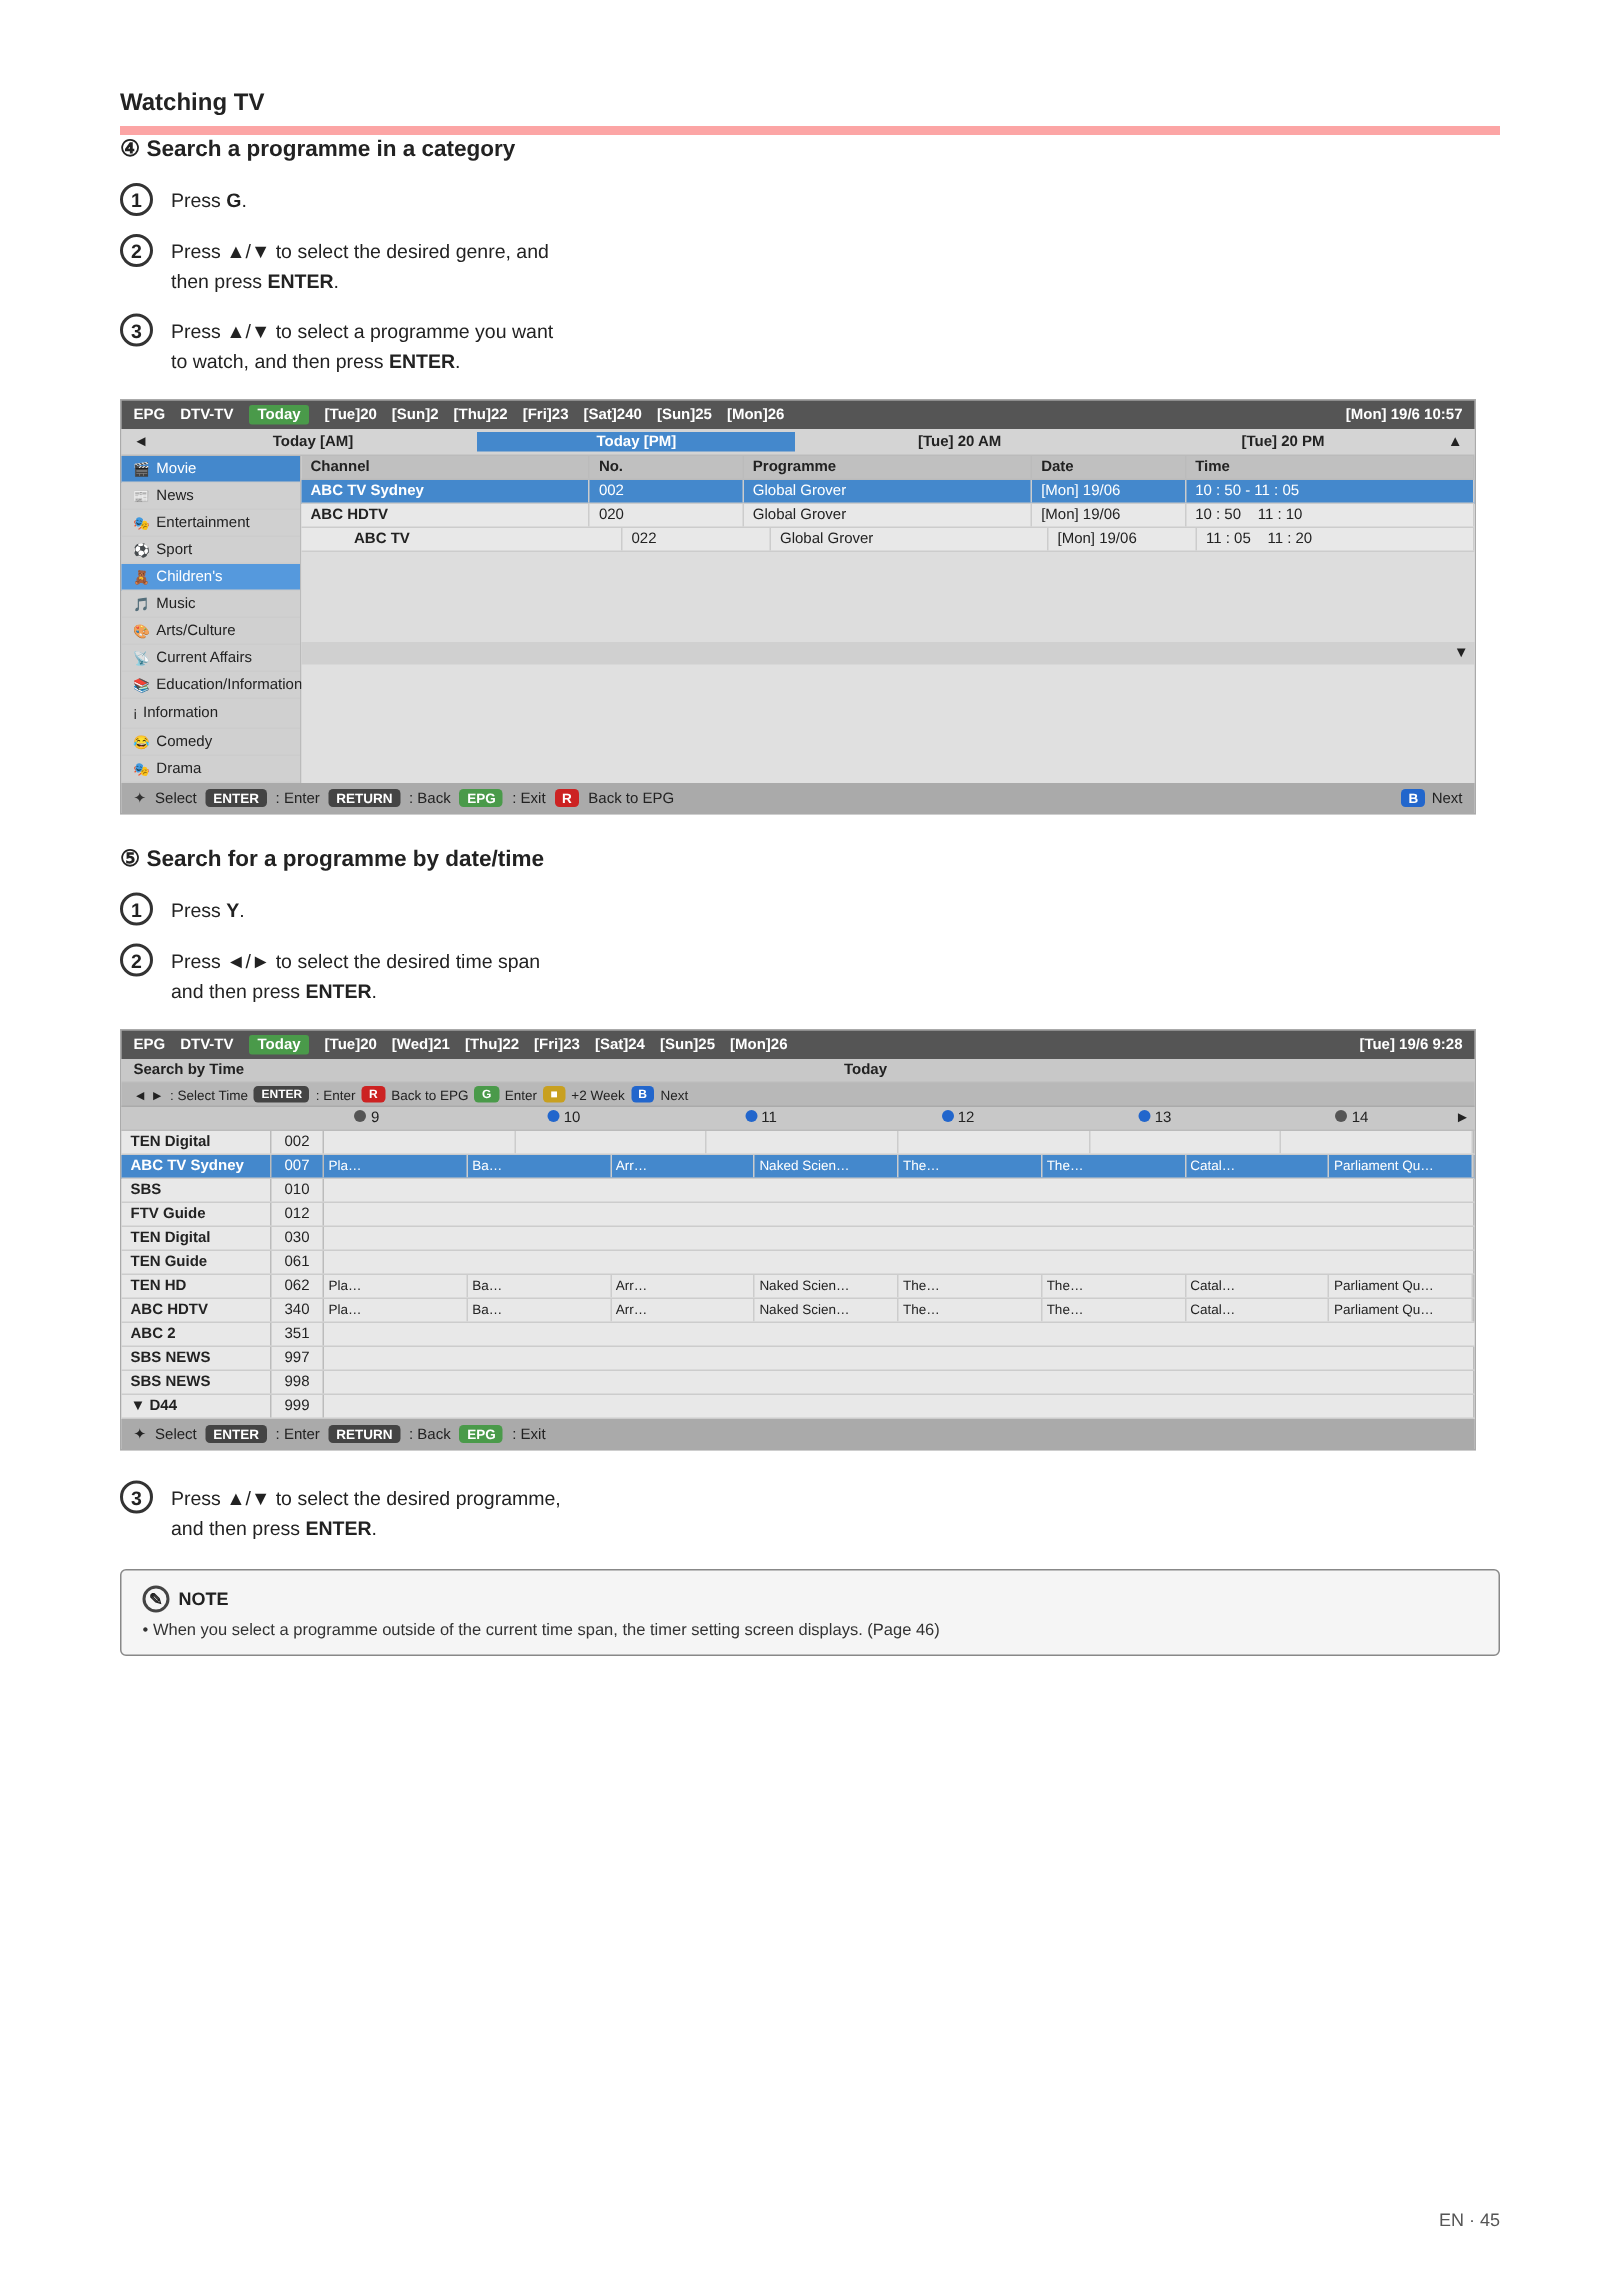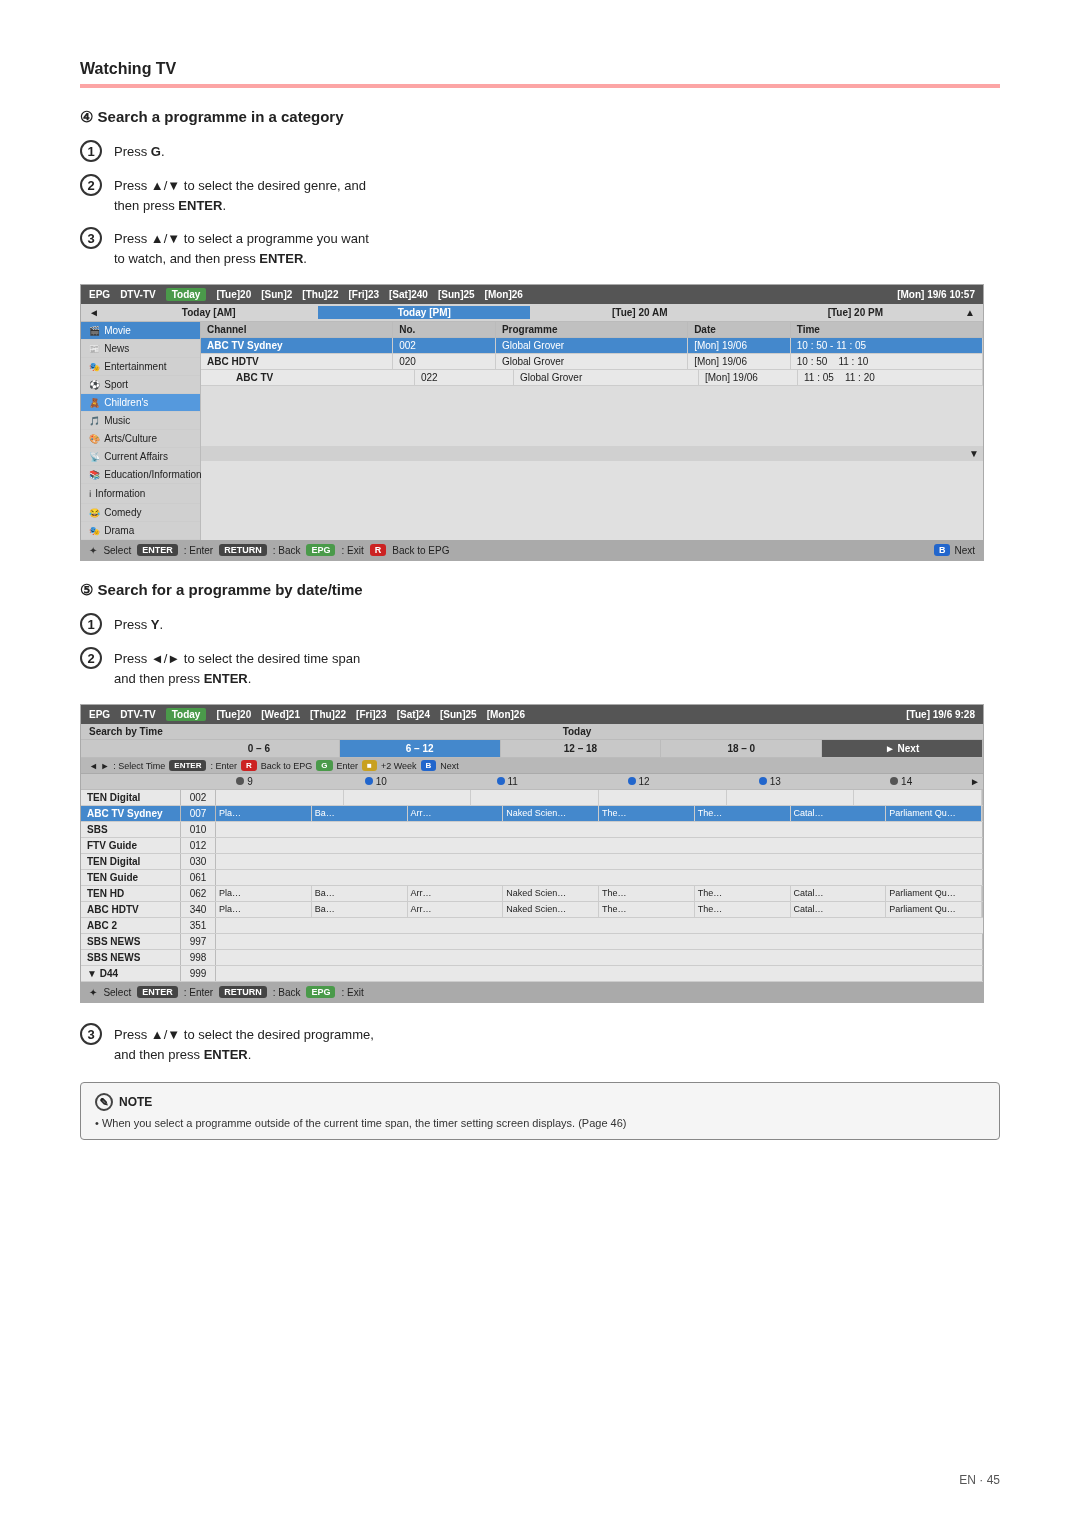--- a/index.html
+++ b/index.html
@@ -8,23 +8,22 @@
       font-family: Arial, sans-serif;
       font-size: 13px;
       color: #222;
       width: 1080px;
       min-height: 1527px;
       padding: 60px 80px;
     }
     .page-title {
       font-size: 16px;
       font-weight: bold;
-      border-bottom: 4px solid #fca5a5;
+      border-bottom: 6px solid #fca5a5;
       padding-bottom: 6px;
-      margin-bottom: 20px;
     }
     .section-title {
       font-size: 15px;
       font-weight: bold;
       margin-bottom: 14px;
     }
     .circle-num {
       display: inline-flex;
       align-items: center;
       justify-content: center;
@@ -464,28 +463,20 @@
       <span class="epg-header-right">[Tue] 19/6 9:28</span>
     </div>
 
     <div style="background:#c8c8c8;display:flex;align-items:center;border-bottom:1px solid #bbb;font-size:10px;font-weight:bold;padding:2px 8px;">
       <span style="min-width:90px;">Search by Time</span>
       <div style="flex:1;display:flex;">
         <span style="flex:1;text-align:center;font-weight:bold;">Today</span>
       </div>
     </div>
 
-    <div class="epg2-time-strip">
-      <span style="min-width:98px;"></span>
-      <span class="epg2-time-label">0 – 6</span>
-      <span class="epg2-time-label selected">6 – 12</span>
-      <span class="epg2-time-label">12 – 18</span>
-      <span class="epg2-time-label">18 – 0</span>
-      <span class="epg2-time-label next-btn">► Next</span>
-    </div>
 
     <div class="epg2-subrow">
       <span>◄ ►</span>
       <span>: Select Time</span>
       <span class="epg-footer-btn" style="font-size:8px;">ENTER</span>
       <span>: Enter</span>
       <span class="epg-footer-colored btn-red" style="font-size:8px;">R</span>
       <span>Back to EPG</span>
       <span class="epg-footer-colored btn-green" style="font-size:8px;">G</span>
       <span>Enter</span>

